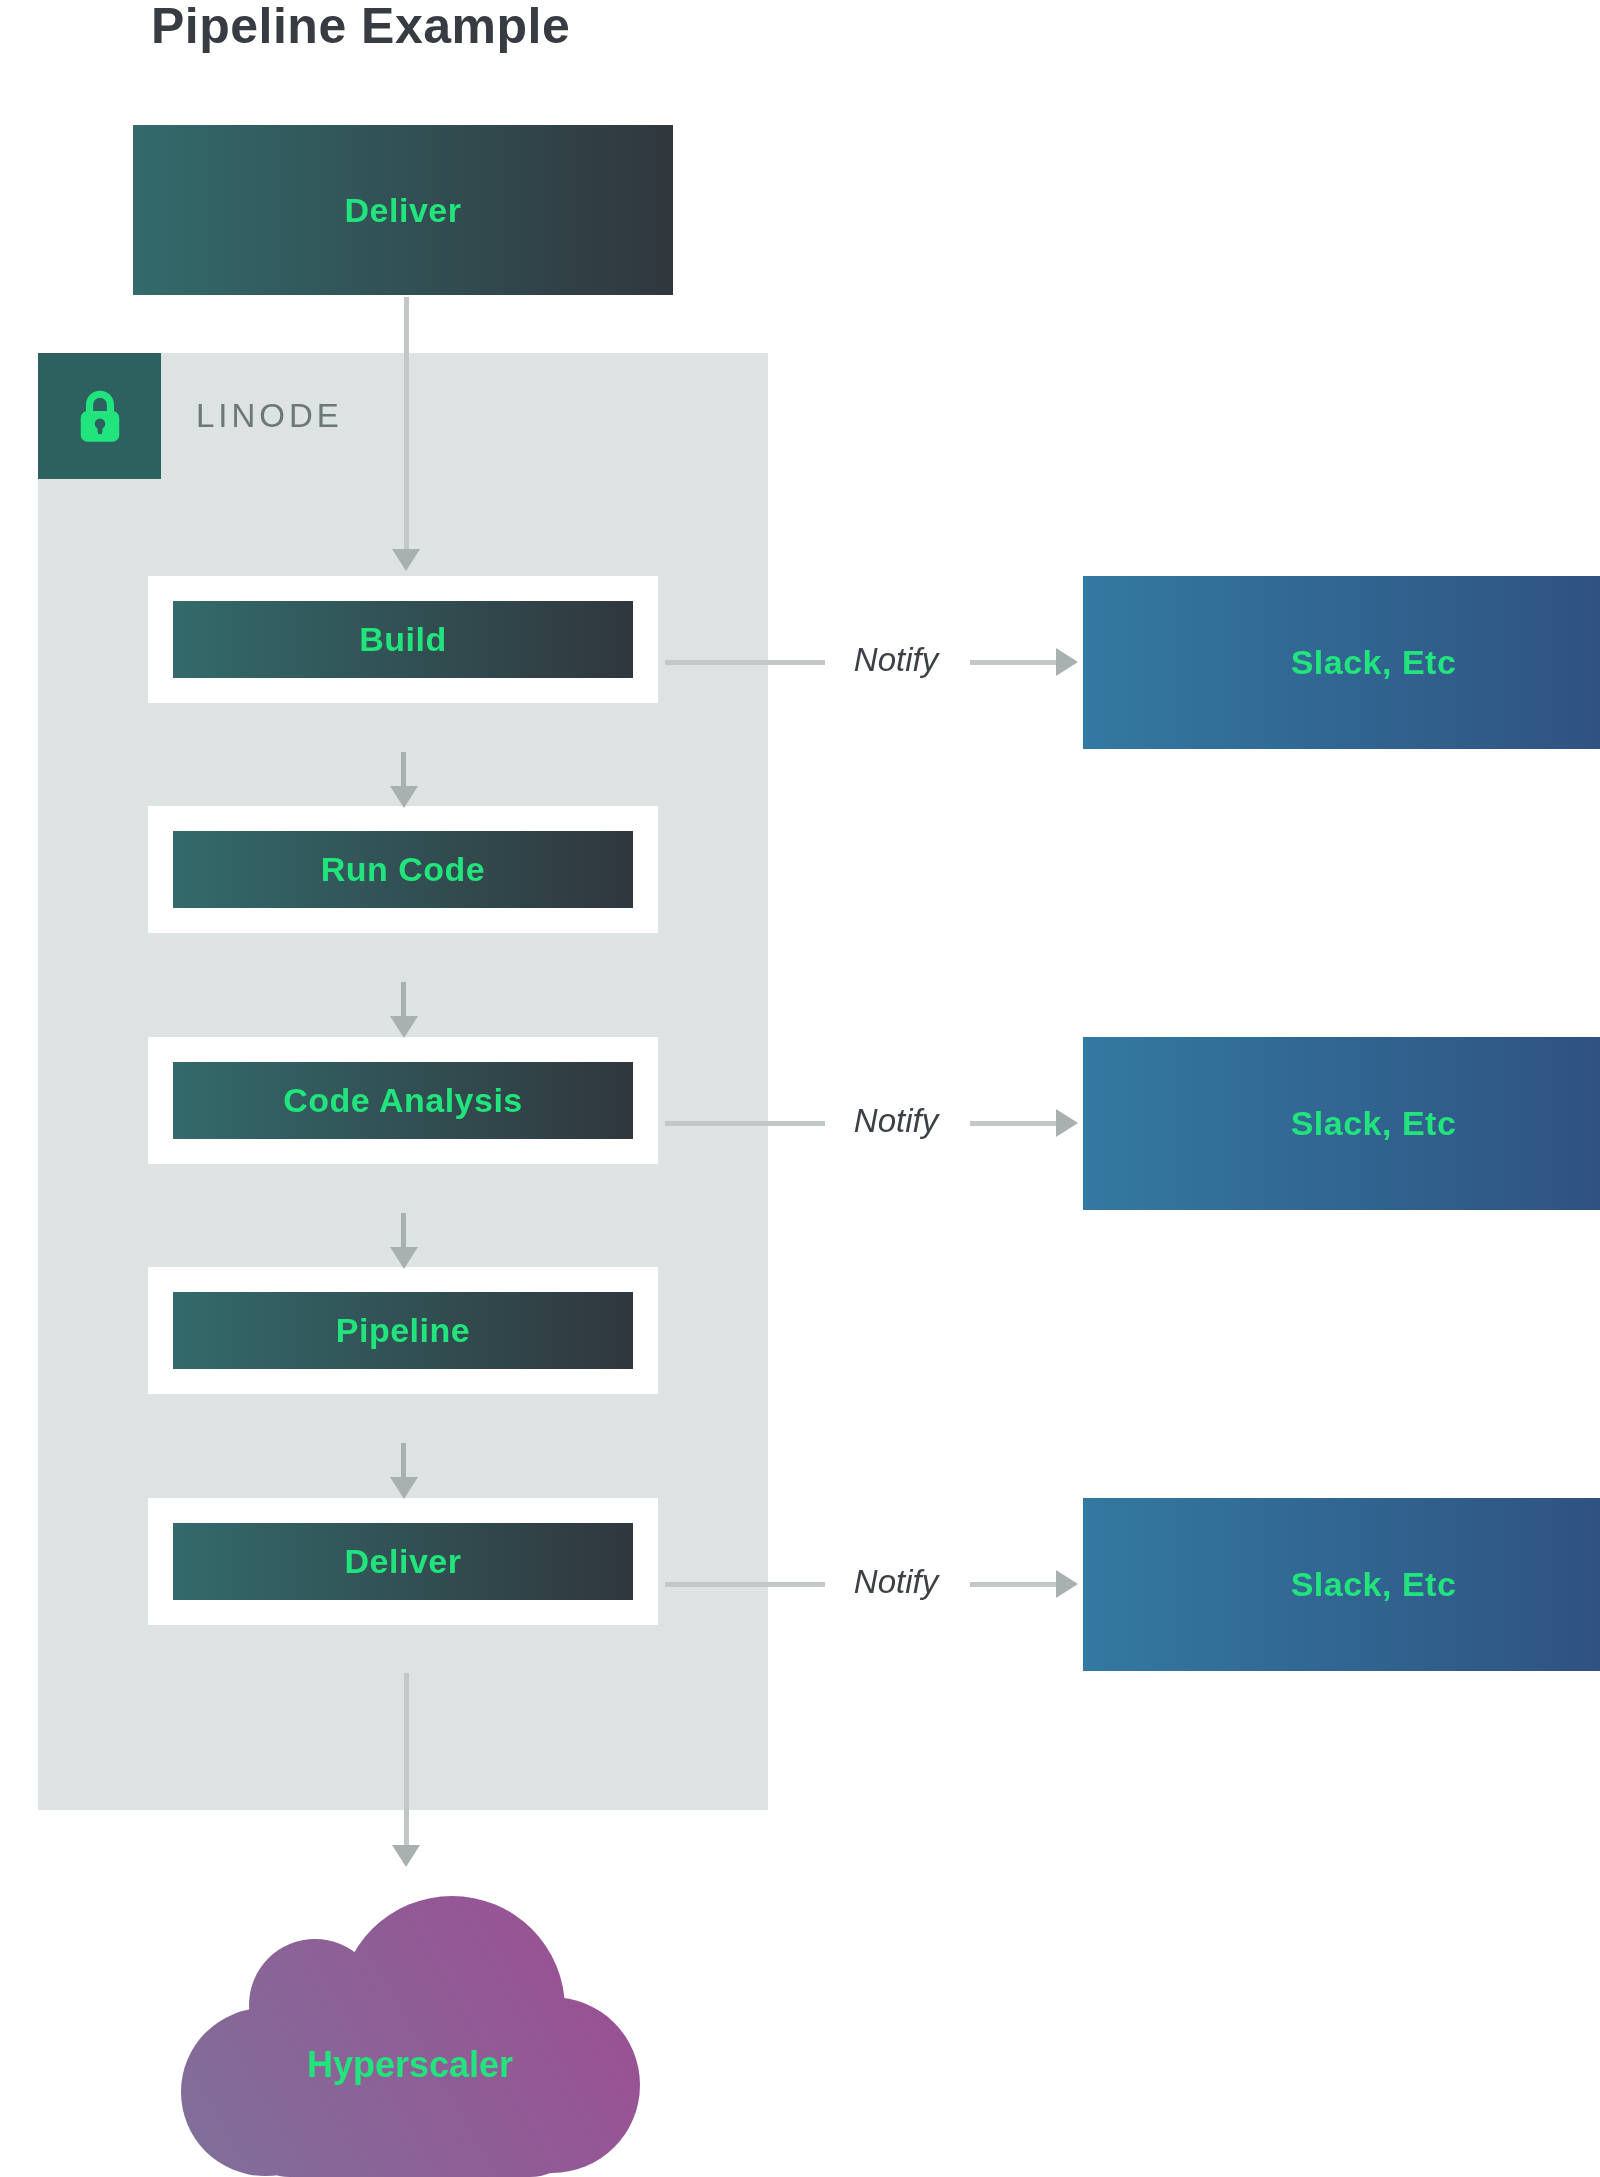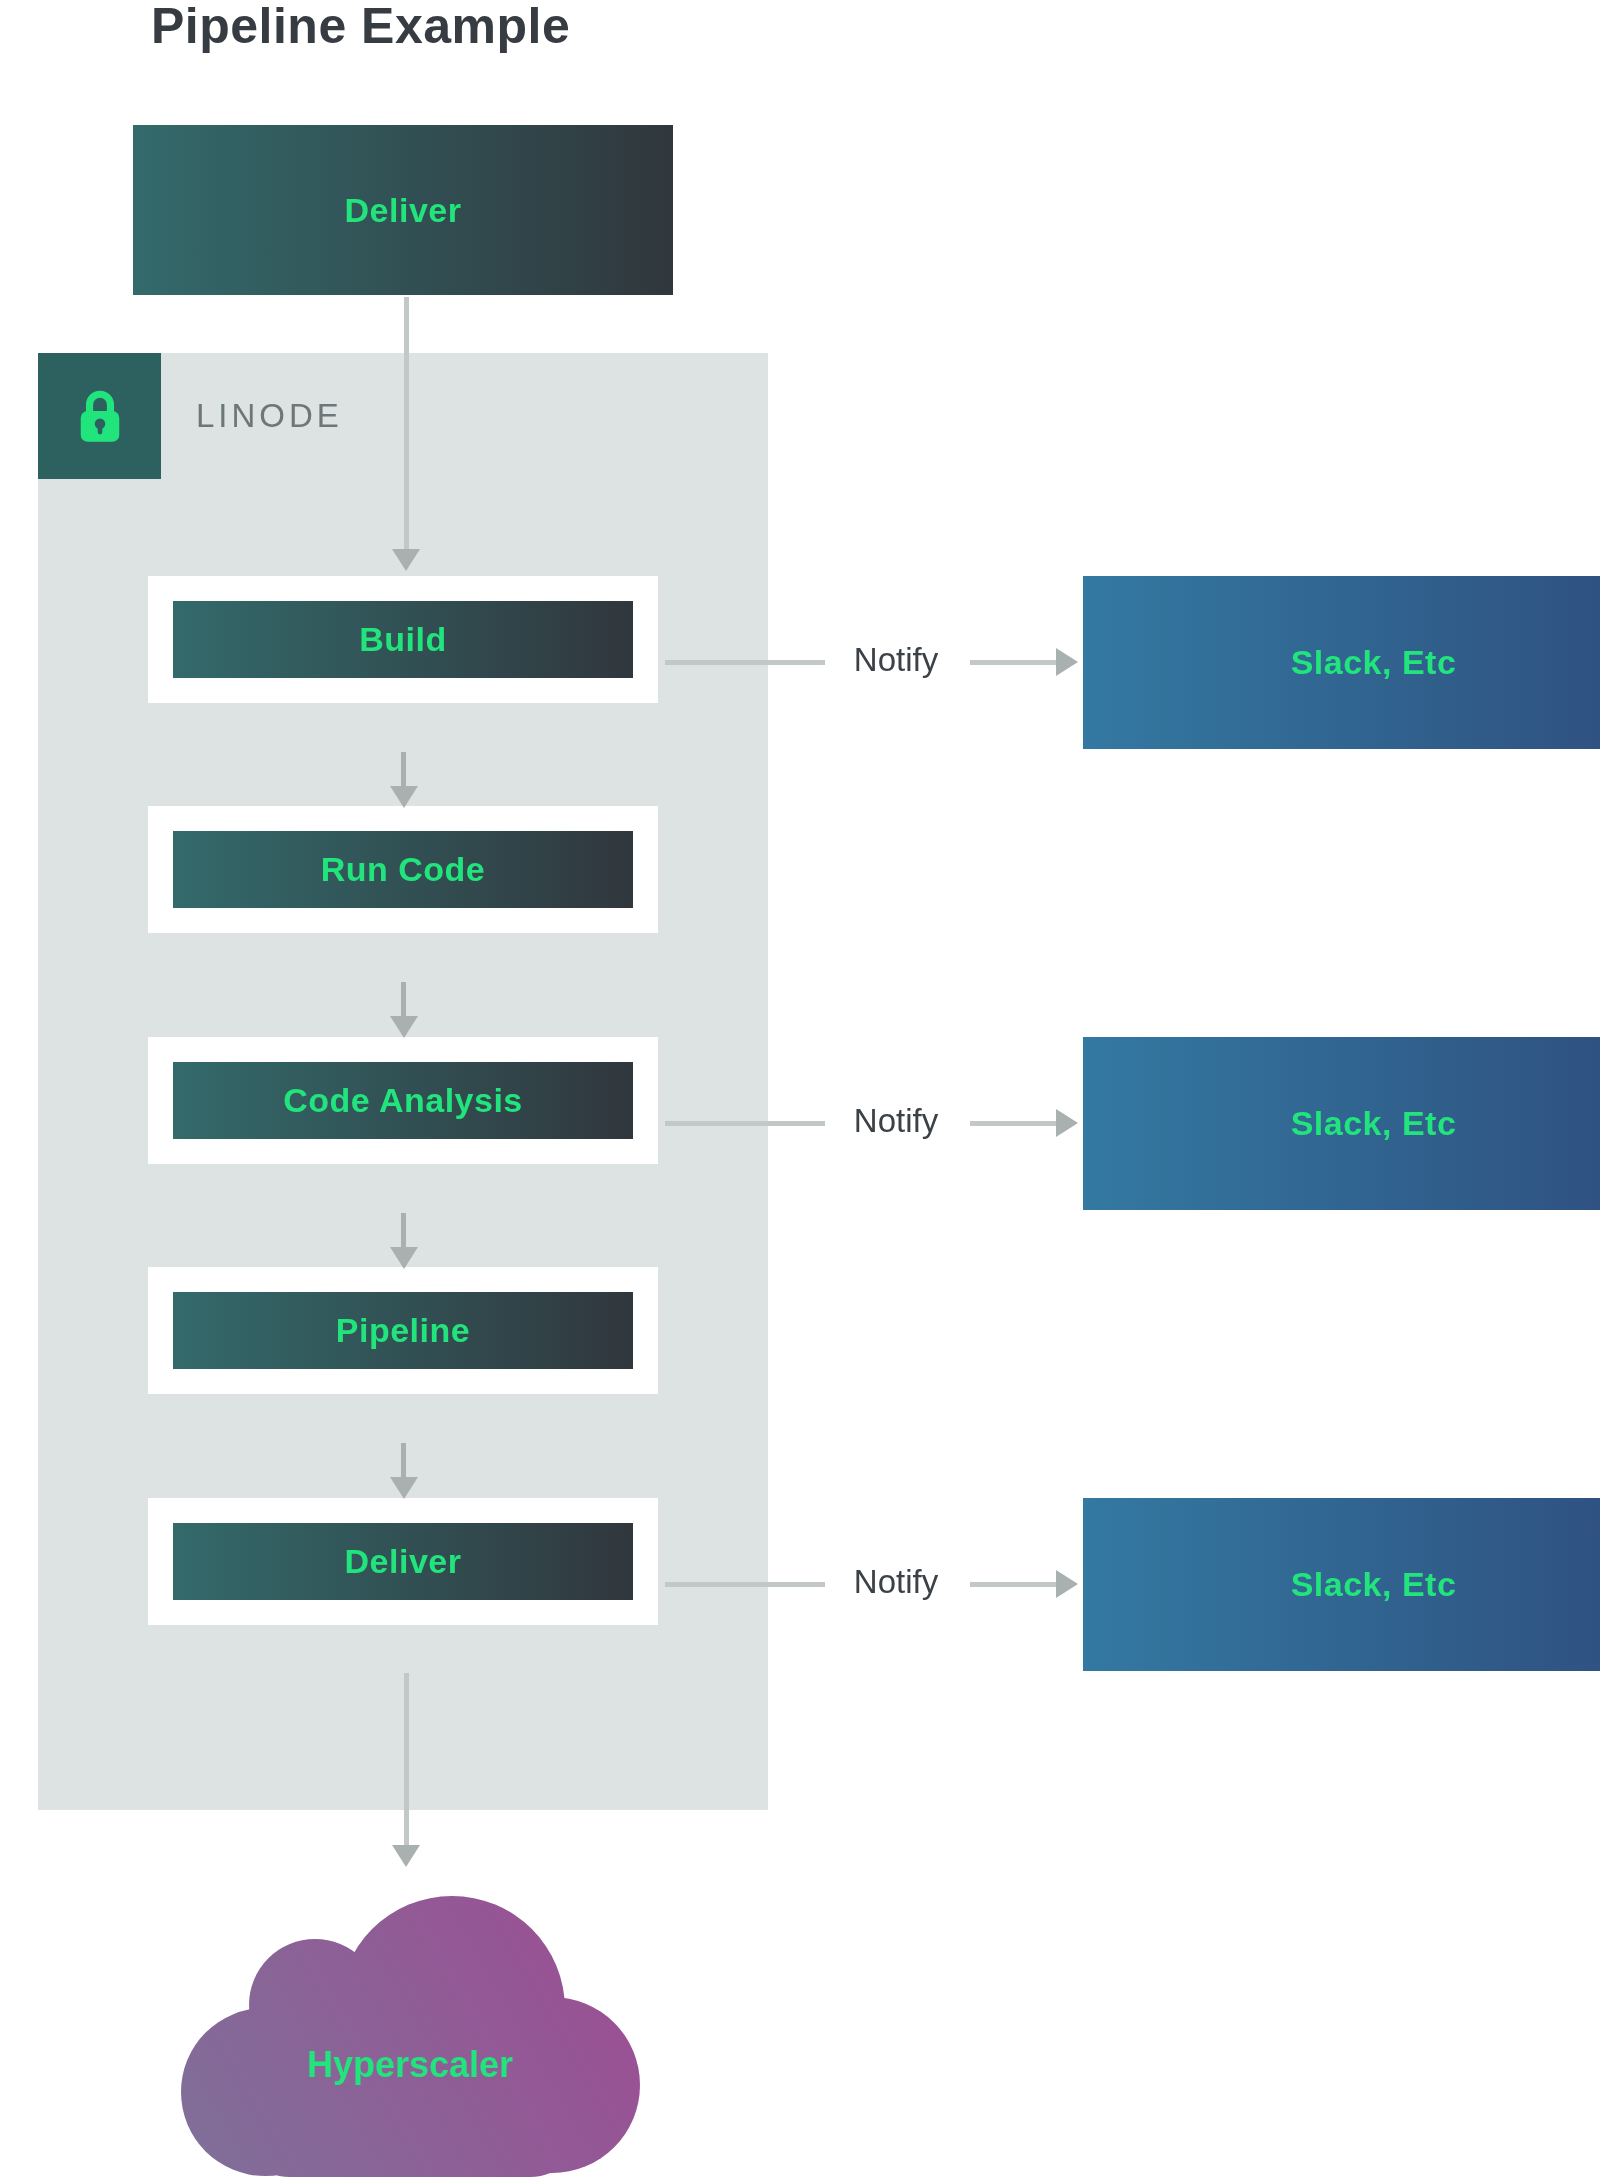--- a/index.html
+++ b/index.html
@@ -66,21 +66,21 @@
 
   .trigger-stem{left:366px;top:297px;height:252px;}
   .trigger-head{left:354px;top:549px;}
 
   .gap-stem-0{left:363px;top:752px;height:34px}.gap-head-0{left:352px;top:786px}
   .gap-stem-1{left:363px;top:982px;height:34px}.gap-head-1{left:352px;top:1016px}
   .gap-stem-2{left:363px;top:1213px;height:34px}.gap-head-2{left:352px;top:1247px}
   .gap-stem-3{left:363px;top:1443px;height:34px}.gap-head-3{left:352px;top:1477px}
 
   .notify-label{position:absolute;left:788px;width:140px;text-align:center;
-                font-size:33px;color:var(--notify-text);}
+                font-size:33px;color:var(--notify-text);font-style:italic;}
   .nline1-0{left:627px;top:660px;width:160px}.nlabel-0{top:641px}.nstem2-0{left:932px;top:660px;width:86px}.nhead-0{left:1018px;top:648px}
   .nline1-1{left:627px;top:1121px;width:160px}.nlabel-1{top:1102px}.nstem2-1{left:932px;top:1121px;width:86px}.nhead-1{left:1018px;top:1109px}
   .nline1-2{left:627px;top:1582px;width:160px}.nlabel-2{top:1563px}.nstem2-2{left:932px;top:1582px;width:86px}.nhead-2{left:1018px;top:1570px}
 
   .deliver-stem{left:366px;top:1673px;height:172px;}
   .deliver-head{left:354px;top:1845px;}
 
   
   .cloud-svg{position:absolute;left:142px;top:1893px;width:460px;height:284px;}
   .cloud-label{position:absolute;left:142px;top:2044px;width:460px;text-align:center;

